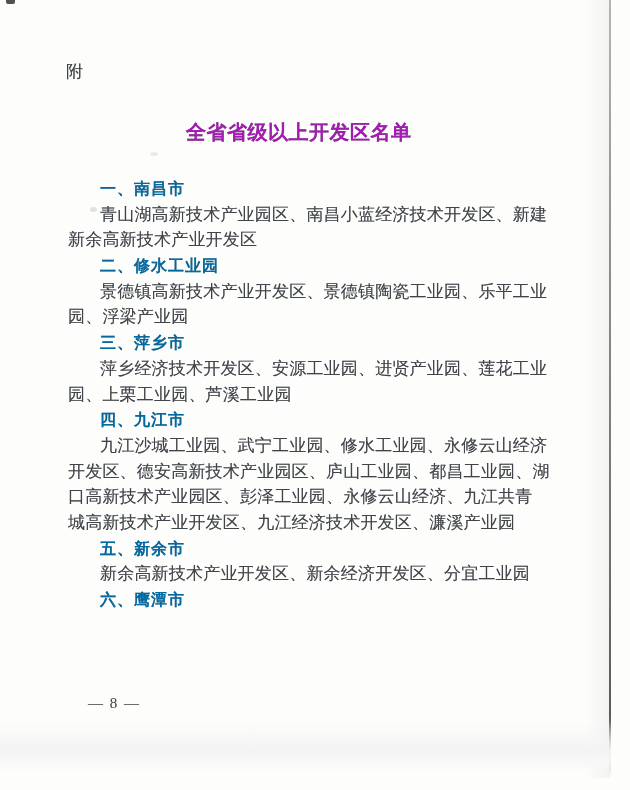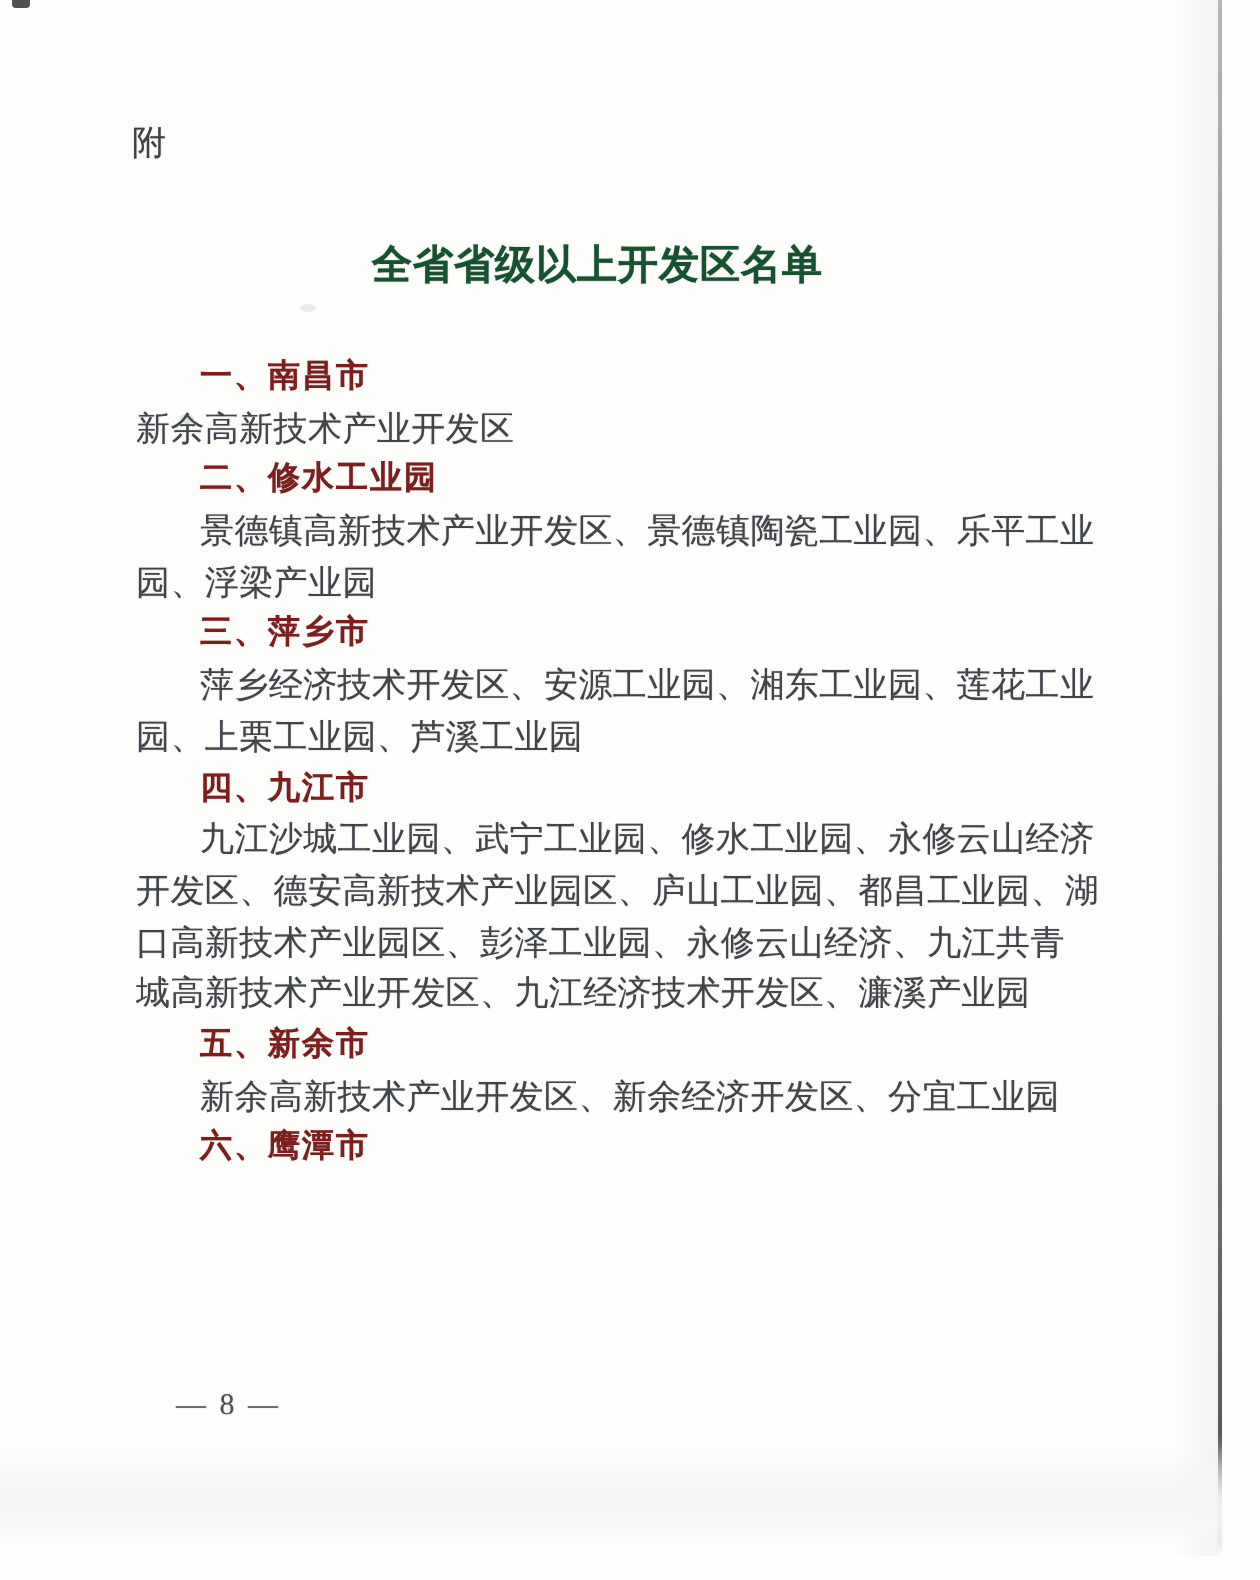--- a/index.html
+++ b/index.html
@@ -58,21 +58,21 @@
     font-size: 17px;
     color: #3f4347;
     text-shadow: 0 0 0.6px rgba(63,67,71,0.5);
   }
   .doc-title {
     position: absolute;
     left: 186px; top: 119px;
     font-size: 20px;
     font-weight: 700;
     letter-spacing: 0.5px;
-    color: #14532d;
+    color: #a21caf;
     text-shadow: 0 0 0.6px rgba(46,50,54,0.55);
     white-space: nowrap;
   }
   .text-block {
     position: absolute;
     left: 68px; top: 176px;
     width: 502px;
     font-size: 17px;
     line-height: 25.7px;
     color: #41454a;
@@ -81,21 +81,21 @@
   }
   .text-block .line {
     white-space: nowrap;
     height: 25.7px;
   }
   .text-block .heading {
     padding-left: 32px;
     font-size: 16px;
     font-weight: 600;
     letter-spacing: 1px;
-    color: #7f1d1d;
+    color: #0369a1;
   }
   .text-block .first {
     padding-left: 32px;
   }
   .page-number {
     position: absolute;
     left: 88px; top: 695px;
     font-size: 15px;
     letter-spacing: 1.5px;
     color: #4c5054;
@@ -113,26 +113,27 @@
   <div class="corner-mark"></div>
   <div class="speckle1"></div>
   <div class="speckle2"></div>
 
   <div class="attachment">附</div>
 
   <div class="doc-title">全省省级以上开发区名单</div>
 
   <div class="text-block" id="text-block">
       <div class="line heading">一、南昌市</div>
+      <div class="line first">青山湖高新技术产业园区、南昌小蓝经济技术开发区、新建</div>
       <div class="line">新余高新技术产业开发区</div>
       <div class="line heading">二、修水工业园</div>
       <div class="line first">景德镇高新技术产业开发区、景德镇陶瓷工业园、乐平工业</div>
       <div class="line">园、浮梁产业园</div>
       <div class="line heading">三、萍乡市</div>
-      <div class="line first">萍乡经济技术开发区、安源工业园、湘东工业园、莲花工业</div>
+      <div class="line first">萍乡经济技术开发区、安源工业园、进贤产业园、莲花工业</div>
       <div class="line">园、上栗工业园、芦溪工业园</div>
       <div class="line heading">四、九江市</div>
       <div class="line first">九江沙城工业园、武宁工业园、修水工业园、永修云山经济</div>
       <div class="line">开发区、德安高新技术产业园区、庐山工业园、都昌工业园、湖</div>
       <div class="line">口高新技术产业园区、彭泽工业园、永修云山经济、九江共青</div>
       <div class="line">城高新技术产业开发区、九江经济技术开发区、濂溪产业园</div>
       <div class="line heading">五、新余市</div>
       <div class="line first">新余高新技术产业开发区、新余经济开发区、分宜工业园</div>
       <div class="line heading">六、鹰潭市</div>
     </div>

